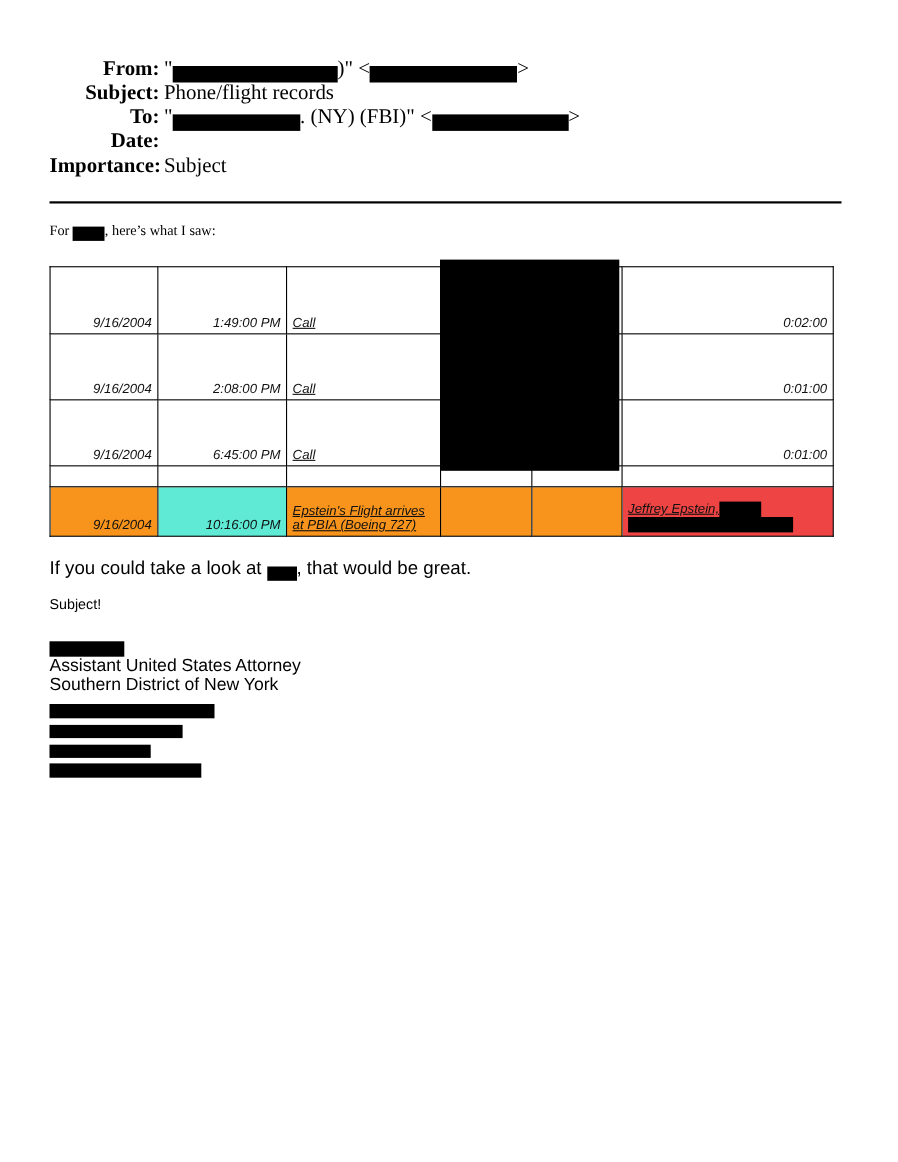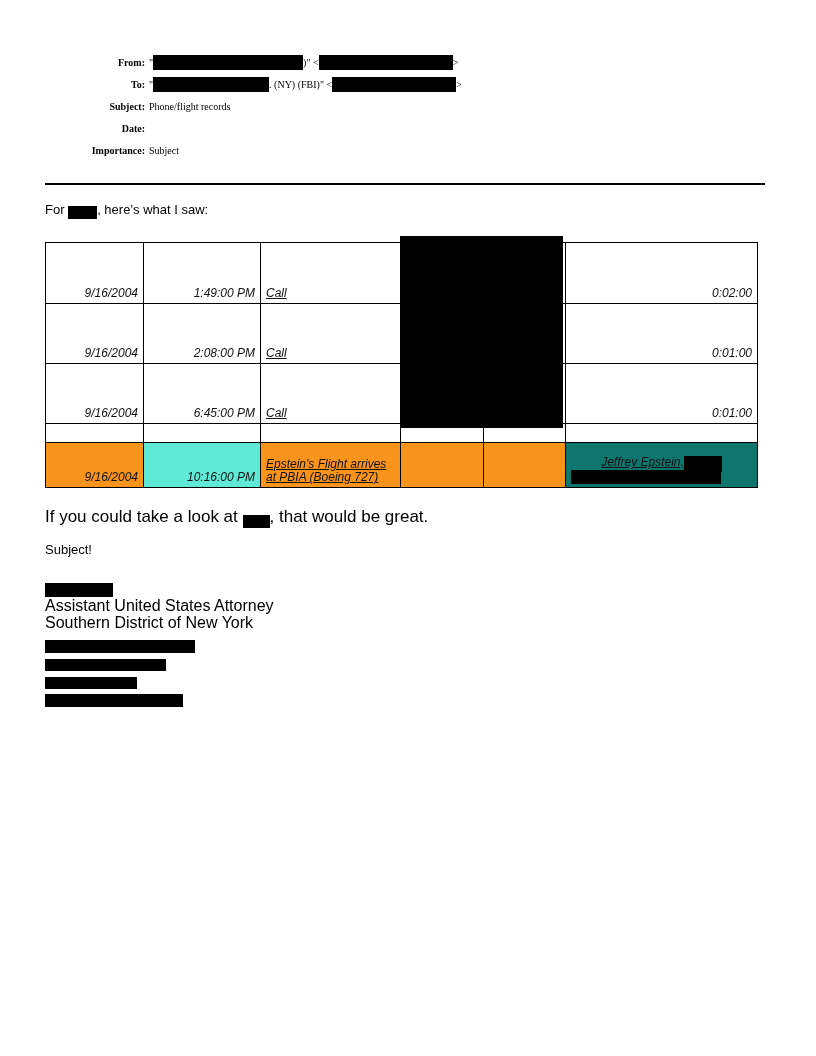--- a/index.html
+++ b/index.html
@@ -4,21 +4,21 @@
 <style>
   * { margin:0; padding:0; box-sizing:border-box; }
   html,body { background:#ffffff; }
   body {
     width:816px; height:1056px; position:relative; overflow:hidden;
     font-family:"Liberation Sans", sans-serif; color:#000;
   }
   
   .email-header {
     position:absolute; left:45px; top:52px; width:720px;
-    font-family:"Liberation Serif", serif; font-size:10px; line-height:22px;
+    font-family:"Liberation Serif", serif; font-size:19px; line-height:22px;
   }
   .hrow { display:flex; }
   .hlabel { display:inline-block; width:100px; text-align:right; font-weight:bold; flex:0 0 100px; }
   .hvalue { margin-left:4px; white-space:nowrap; }
   
   .bar { display:inline-block; background:#000; vertical-align:text-bottom; }
   .b-from1 { width:150px; height:15px; position:relative; top:2px; }
   .b-from2 { width:134px; height:15px; position:relative; top:2px; }
   .b-to1   { width:116px; height:15px; position:relative; top:2px; }
   .b-to2   { width:124px; height:15px; position:relative; top:2px; }
@@ -27,21 +27,21 @@
   .b-name  { width:68px;  height:14px; display:block; }
   .b-sig1  { width:150px; height:13px; display:block; margin-top:9px;  }
   .b-sig2  { width:121px; height:12px; display:block; margin-top:6px;  }
   .b-sig3  { width:92px;  height:12px; display:block; margin-top:6px;  }
   .b-sig4  { width:138px; height:13px; display:block; margin-top:5px;  }
   .b-pass1 { width:38px;  height:16px; vertical-align:bottom; position:relative; top:2px; }
   .b-pass2 { width:150px; height:14px; display:block; margin-top:0px; }
   
   .rule { position:absolute; left:45px; top:183px; width:720px; height:2px; background:#000; }
   
-  .greeting { position:absolute; left:45px; top:202px; font-size:13px; }
+  .greeting { position:absolute; left:45px; top:202px; font-size:13px;font-family:Liberation Serif, serif; }
   .closing  { position:absolute; left:45px; top:507px; font-size:17px; }
   .thanks   { position:absolute; left:45px; top:542px; font-size:13px; }
   .signature { position:absolute; left:45px; top:583px; font-size:16px; line-height:17px; }
   .signature .sig-text { display:block; }
   .signature .sig-text:first-of-type { margin-top:3px; }
   
   .table-wrap { position:absolute; left:45px; top:242px; width:714px; }
   table.records {
     border-collapse:collapse; table-layout:fixed; width:712px;
     font-size:12px; font-style:italic; color:#111;
@@ -68,26 +68,26 @@
 <body>
 
 <div>
 
   <div class="email-header">
     <div class="hrow">
       <span class="hlabel">From:</span>
       <span class="hvalue"><span>"</span><span class="bar b-from1"></span><span>)" &lt;</span><span class="bar b-from2"></span><span>&gt;</span></span>
     </div>
     <div class="hrow">
+      <span class="hlabel">Subject:</span>
+      <span class="hvalue">Phone/flight records</span>
+    </div>
+    <div class="hrow">
       <span class="hlabel">To:</span>
       <span class="hvalue"><span>"</span><span class="bar b-to1"></span><span>. (NY) (FBI)" &lt;</span><span class="bar b-to2"></span><span>&gt;</span></span>
-    </div>
-    <div class="hrow">
-      <span class="hlabel">Subject:</span>
-      <span class="hvalue">Phone/flight records</span>
     </div>
     <div class="hrow">
       <span class="hlabel">Date:</span>
     </div>
     <div class="hrow">
       <span class="hlabel">Importance:</span>
       <span class="hvalue">Subject</span>
     </div>
   </div>
 
@@ -137,21 +137,21 @@
         <td></td>
             <td></td>
             <td></td>
       </tr>
       <tr class="r-flight">
         <td class="c-date" style="background: rgb(248, 148, 28);">9/16/2004</td>
         <td class="c-time" style="background: #5eead4;">10:16:00 PM</td>
         <td class="c-type desc-cell" style="background: rgb(248, 148, 28);">Epstein's Flight arrives at PBIA (Boeing 727)</td>
         <td style="background: rgb(248, 148, 28);"></td>
         <td style="background: rgb(248, 148, 28);"></td>
-        <td class="c-pass pass-cell" style="background: #0f766e; text-align: center;">
+        <td class="c-pass pass-cell" style="background: #ef4444;">
           <span>Jeffrey Epstein,</span><span class="bar b-pass1"></span>
           <span class="bar b-pass2"></span>
         </td>
       </tr>
     </tbody>
       </table>
     <div class="redaction-box"></div>
   </div>
 
   <div class="closing"><span>If you could take a look at </span><span class="bar b-close"></span><span>, that would be great.</span></div>

